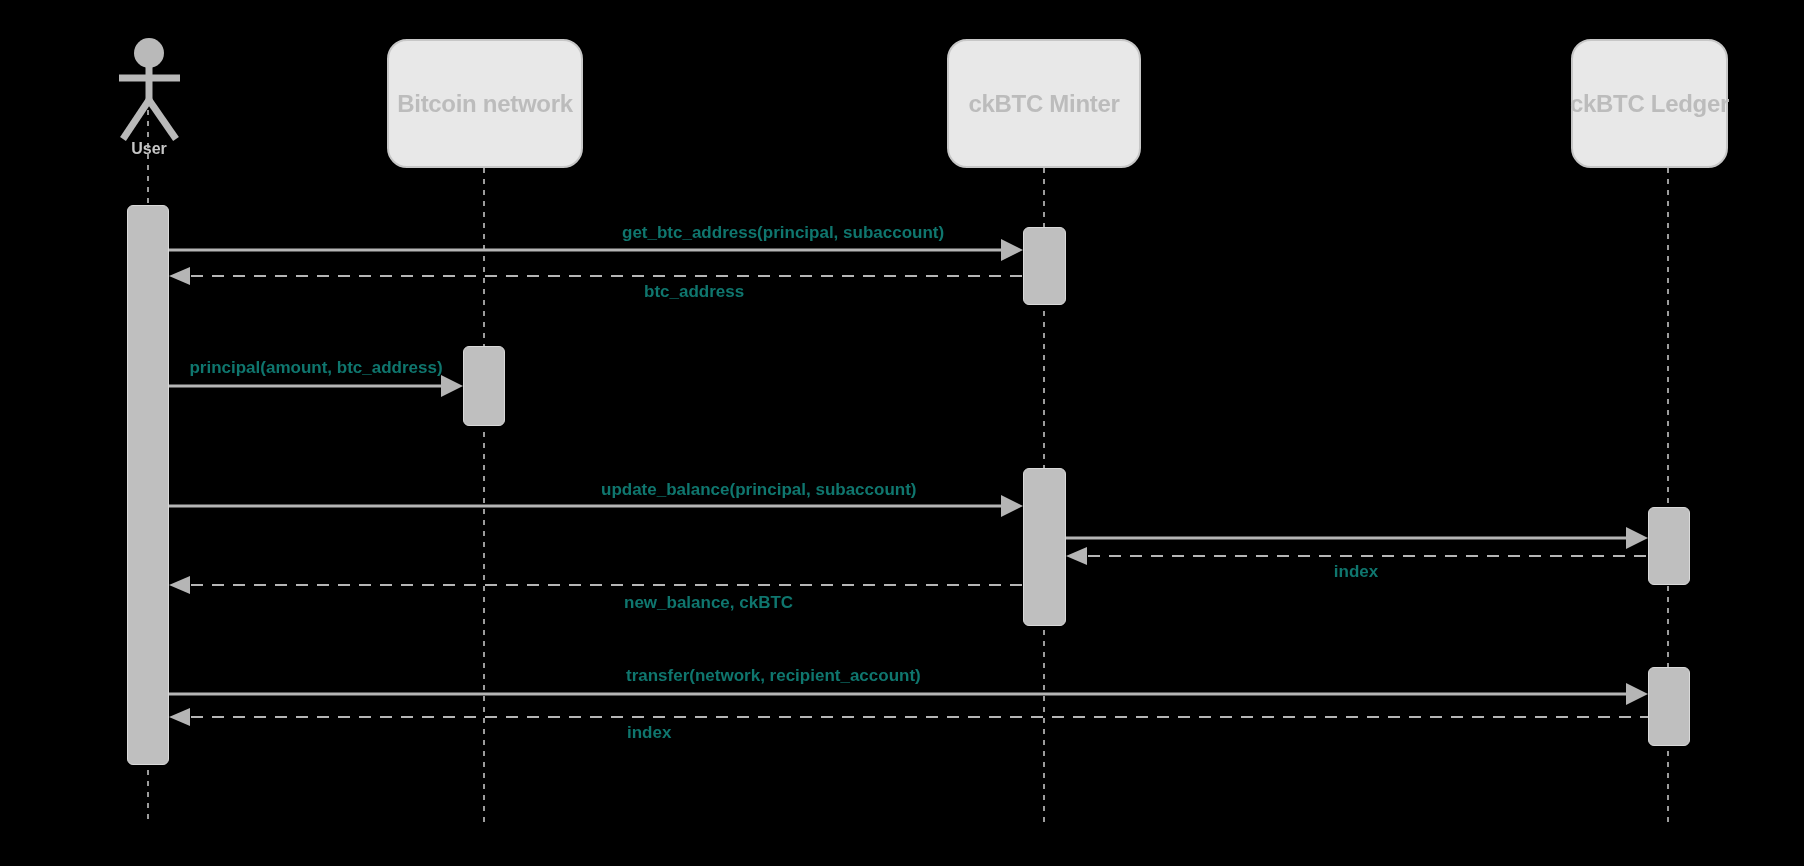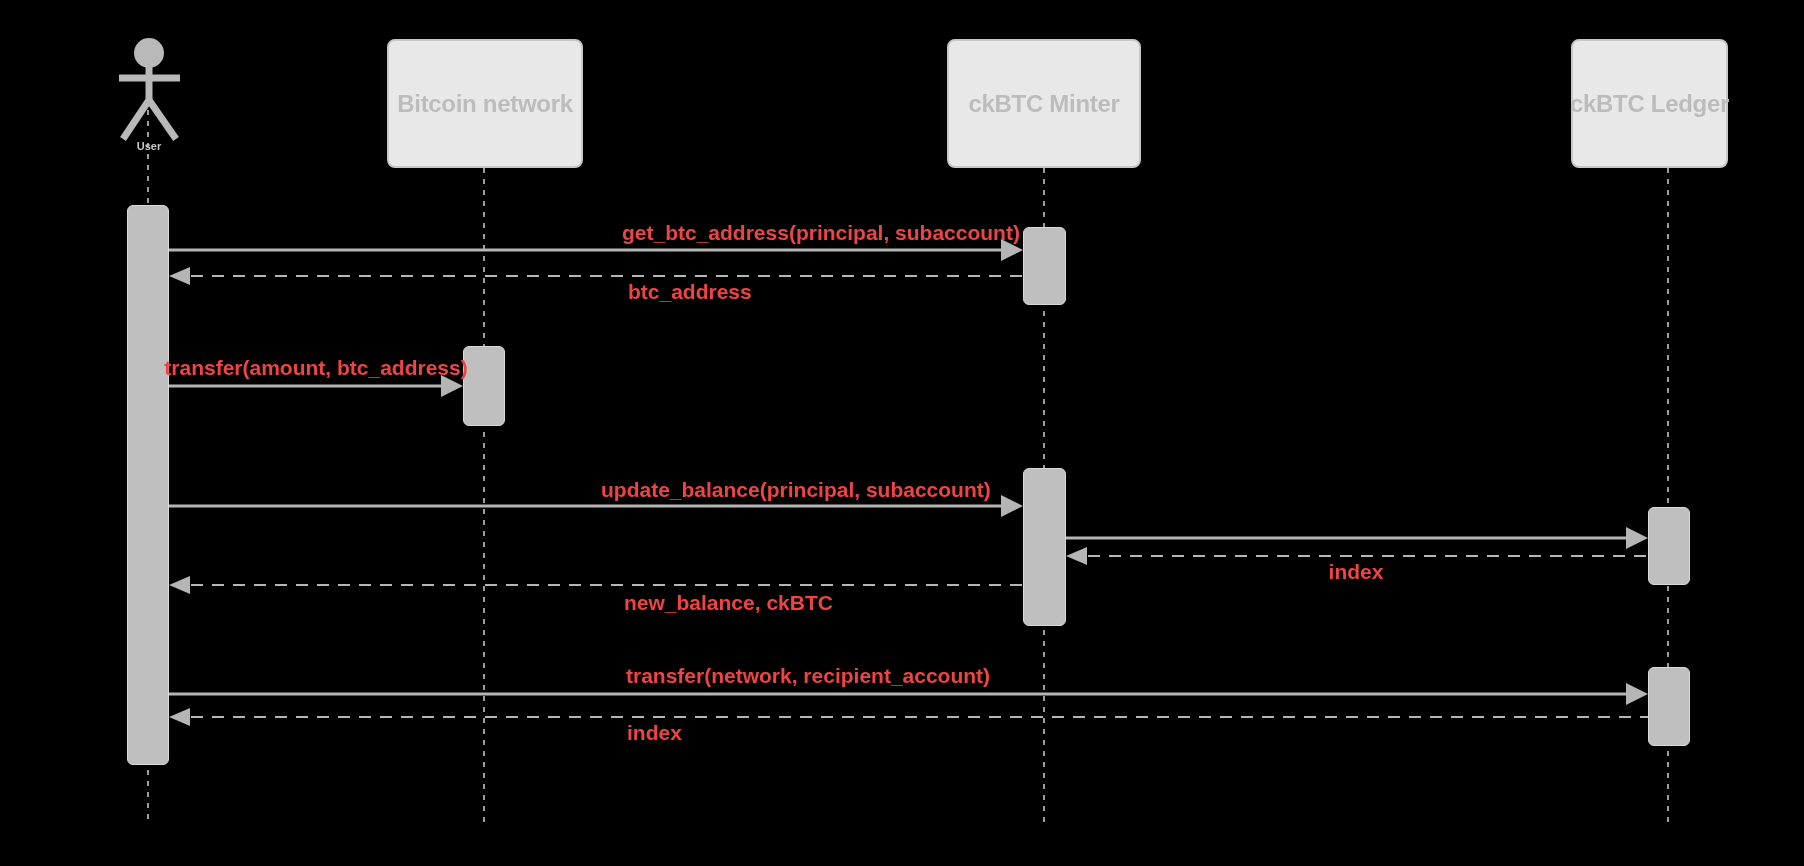--- a/index.html
+++ b/index.html
@@ -9,52 +9,52 @@
     height: 866px;
     background: #000;
     font-family: "Liberation Sans", sans-serif;
     overflow: hidden;
   }
   .layer { position: absolute; left: 0; top: 0; }
   .participant-box {
     position: absolute;
     background: #e8e8e8;
     border: 2px solid #c7c7c7;
-    border-radius: 8px;
+    border-radius: 20px;
     display: flex;
     align-items: center;
     justify-content: center;
     box-sizing: border-box;
   }
   .participant-label {
     color: #bcbcbc;
     font-size: 24px;
     font-weight: bold;
     letter-spacing: -0.3px;
     white-space: nowrap;
   }
   .actor-label {
     position: absolute;
     color: #c6c6c6;
-    font-size: 11px;
+    font-size: 16px;
     font-weight: bold;
     transform: translateX(-50%);
     white-space: nowrap;
   }
   .activation {
     position: absolute;
     background: #bfbfbf;
     border: 1px solid #d9d9d9;
     border-radius: 6px;
     box-sizing: border-box;
   }
   .msg-label {
     position: absolute;
-    color: #ef4444;
-    font-size: 21px;
+    color: #0f766e;
+    font-size: 17px;
     font-weight: bold;
     white-space: nowrap;
     line-height: 22px;
   }
   .msg-label.centered { transform: translateX(-50%); }
 </style>
 </head>
 <body>
 
 <div class="stage">
@@ -115,21 +115,21 @@
   <div class="actor-label" style="left:149px; top:140px;">User</div>
 
   <div class="activation" style="left:127px; top:205px; width:42px; height:560px;"></div>
   <div class="activation" style="left:1023px; top:227px; width:43px; height:78px;"></div>
   <div class="activation" style="left:463px; top:346px; width:42px; height:80px;"></div>
   <div class="activation" style="left:1023px; top:468px; width:43px; height:158px;"></div>
   <div class="activation" style="left:1648px; top:507px; width:42px; height:78px;"></div>
   <div class="activation" style="left:1648px; top:667px; width:42px; height:79px;"></div>
 
   <div class="msg-label" style="left:622px; top:222px;">get_btc_address(principal, subaccount)</div>
-  <div class="msg-label" style="left:628px; top:281px;">btc_address</div>
-  <div class="msg-label centered" style="left:316px; top:357px;">transfer(amount, btc_address)</div>
+  <div class="msg-label" style="left:644px; top:281px;">btc_address</div>
+  <div class="msg-label centered" style="left:316px; top:357px;">principal(amount, btc_address)</div>
   <div class="msg-label" style="left:601px; top:479px;">update_balance(principal, subaccount)</div>
   <div class="msg-label centered" style="left:1356px; top:561px;">index</div>
   <div class="msg-label" style="left:624px; top:592px;">new_balance, ckBTC</div>
   <div class="msg-label" style="left:626px; top:665px;">transfer(network, recipient_account)</div>
   <div class="msg-label" style="left:627px; top:722px;">index</div>
 
 </div>
 
 </body></html>

